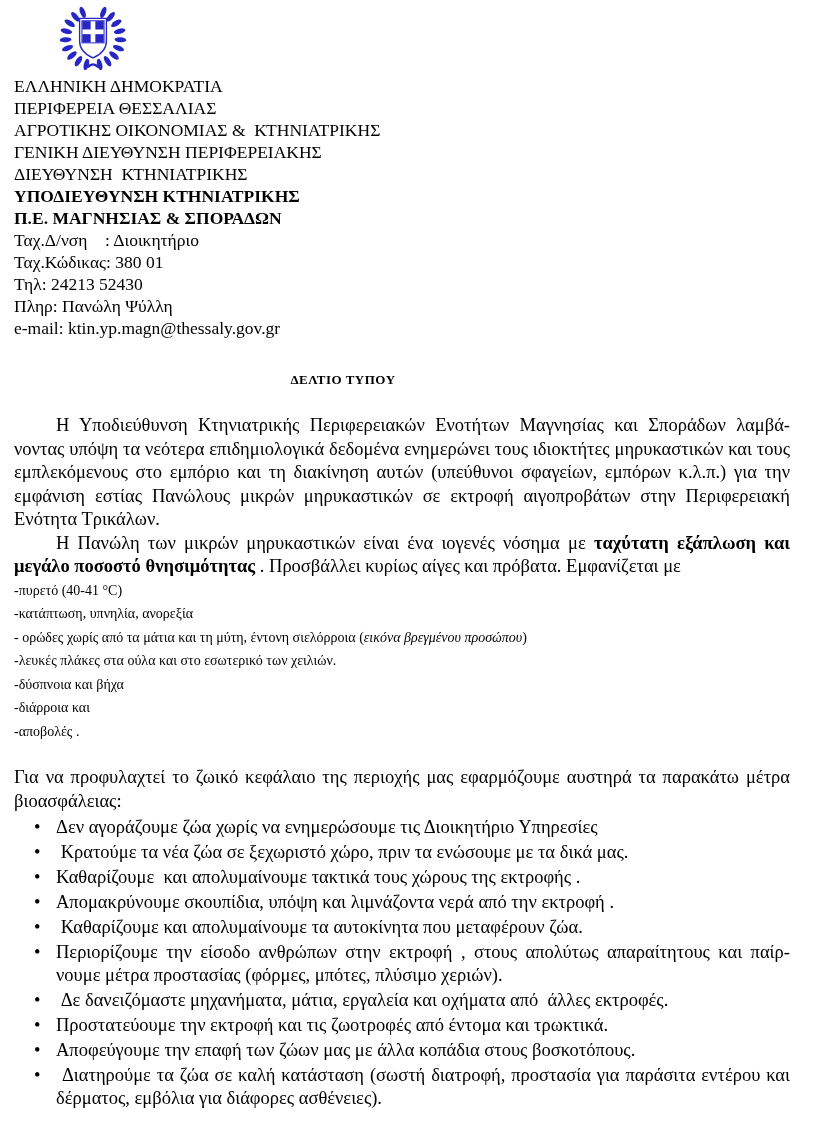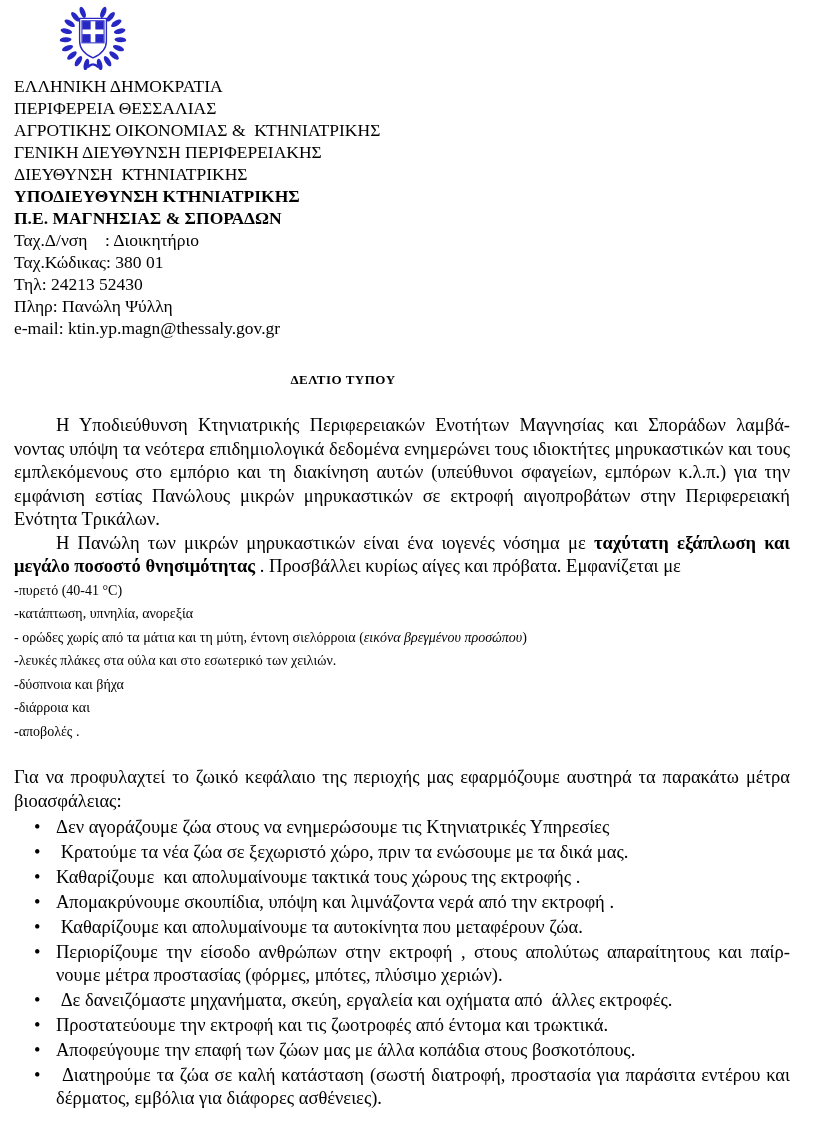--- a/index.html
+++ b/index.html
@@ -148,26 +148,26 @@
       <div class="sym-line"><span>- ορώδες χωρίς από τα μάτια και τη μύτη, έντονη σιελόρροια (</span><i>εικόνα βρεγμένου προσώπου</i><span>)</span></div>
       <div class="sym-line"><span>-λευκές πλάκες στα ούλα και στο εσωτερικό των χειλιών.</span><i></i><span></span></div>
       <div class="sym-line"><span>-δύσπνοια και βήχα</span><i></i><span></span></div>
       <div class="sym-line"><span>-διάρροια και</span><i></i><span></span></div>
       <div class="sym-line"><span>-αποβολές .</span><i></i><span></span></div>
     </div>
 
     <p class="para intro-gap">Για να προφυλαχτεί το ζωικό κεφάλαιο της περιοχής μας εφαρμόζουμε αυστηρά τα παρακάτω μέτρα βιοασφάλειας:</p>
 
     <ul class="measures">
-      <li><span class="bullet-dot">•</span><span>Δεν αγοράζουμε ζώα στους να ενημερώσουμε τις Κτηνιατρικές Υπηρεσίες</span></li>
+      <li><span class="bullet-dot">•</span><span>Δεν αγοράζουμε ζώα χωρίς να ενημερώσουμε τις Διοικητήριο Υπηρεσίες</span></li>
       <li><span class="bullet-dot">•</span><span> Κρατούμε τα νέα ζώα σε ξεχωριστό χώρο, πριν τα ενώσουμε με τα δικά μας.</span></li>
       <li><span class="bullet-dot">•</span><span>Καθαρίζουμε  και απολυμαίνουμε τακτικά τους χώρους της εκτροφής .</span></li>
       <li><span class="bullet-dot">•</span><span>Απομακρύνουμε σκουπίδια, υπόψη και λιμνάζοντα νερά από την εκτροφή .</span></li>
       <li><span class="bullet-dot">•</span><span> Καθαρίζουμε και απολυμαίνουμε τα αυτοκίνητα που μεταφέρουν ζώα.</span></li>
       <li><span class="bullet-dot">•</span><span>Περιορίζουμε την είσοδο ανθρώπων στην εκτροφή , στους απολύτως απαραίτητους και παίρ-νουμε μέτρα προστασίας (φόρμες, μπότες, πλύσιμο χεριών).</span></li>
-      <li><span class="bullet-dot">•</span><span> Δε δανειζόμαστε μηχανήματα, σκεύη, εργαλεία και οχήματα από  άλλες εκτροφές.</span></li>
+      <li><span class="bullet-dot">•</span><span> Δε δανειζόμαστε μηχανήματα, μάτια, εργαλεία και οχήματα από  άλλες εκτροφές.</span></li>
       <li><span class="bullet-dot">•</span><span>Προστατεύουμε την εκτροφή και τις ζωοτροφές από έντομα και τρωκτικά.</span></li>
       <li><span class="bullet-dot">•</span><span>Αποφεύγουμε την επαφή των ζώων μας με άλλα κοπάδια στους βοσκοτόπους.</span></li>
       <li><span class="bullet-dot">•</span><span> Διατηρούμε τα ζώα σε καλή κατάσταση (σωστή διατροφή, προστασία για παράσιτα εντέρου και δέρματος, εμβόλια για διάφορες ασθένειες).</span></li>
     </ul>
 
   </div>
 </div>
 
 </body></html>

